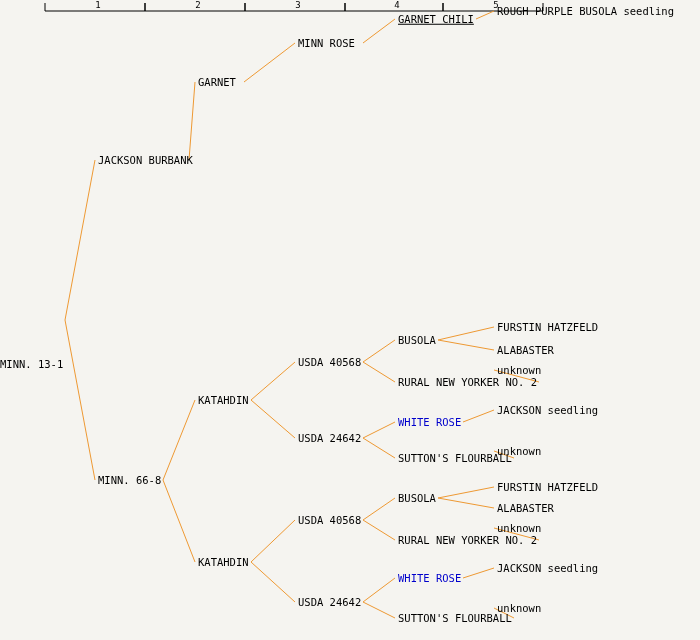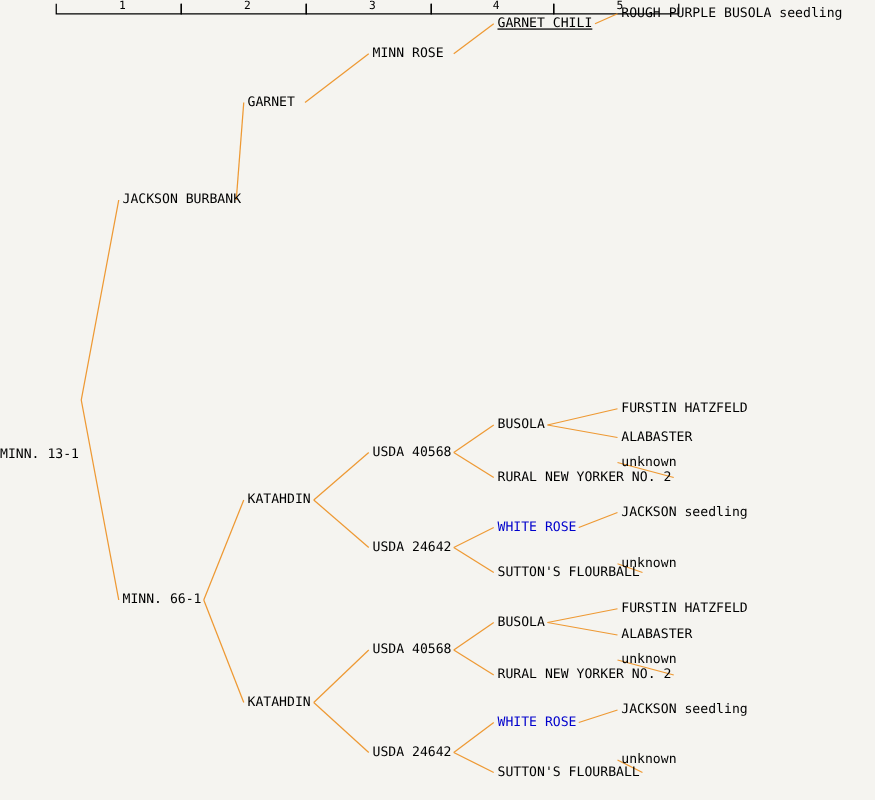--- a/index.html
+++ b/index.html
@@ -64,21 +64,21 @@
     <span class="gen-label" style="left: 198px;">2</span>
     <span class="gen-label" style="left: 298px;">3</span>
     <span class="gen-label" style="left: 397px;">4</span>
     <span class="gen-label" style="left: 496px;">5</span>
     <span class="node" style="left: 0px; top: 320px; color: rgb(0, 0, 0); margin-top: 44px;">MINN. 13-1</span>
     <span class="node" style="left: 98px; top: 160px; color: rgb(0, 0, 0);">JACKSON BURBANK</span>
     <span class="node" style="left: 198px; top: 82px; color: rgb(0, 0, 0);">GARNET</span>
     <span class="node" style="left: 298px; top: 43px; color: rgb(0, 0, 0);">MINN ROSE</span>
     <span class="node" style="left: 398px; top: 19px; color: rgb(0, 0, 0); text-decoration: underline;">GARNET CHILI</span>
     <span class="node" style="left: 497px; top: 11px; color: rgb(0, 0, 0);">ROUGH PURPLE BUSOLA seedling</span>
-    <span class="node" style="left: 98px; top: 480px; color: rgb(0, 0, 0);">MINN. 66-1</span>
+    <span class="node" style="left: 98px; top: 480px; color: rgb(0, 0, 0);">MINN. 66-8</span>
     <span class="node" style="left: 198px; top: 400px; color: rgb(0, 0, 0);">KATAHDIN</span>
     <span class="node" style="left: 298px; top: 362px; color: rgb(0, 0, 0);">USDA 40568</span>
     <span class="node" style="left: 398px; top: 340px; color: rgb(0, 0, 0);">BUSOLA</span>
     <span class="node" style="left: 497px; top: 327px; color: rgb(0, 0, 0);">FURSTIN HATZFELD</span>
     <span class="node" style="left: 497px; top: 350px; color: rgb(0, 0, 0);">ALABASTER</span>
     <span class="node" style="left: 497px; top: 370px; color: rgb(0, 0, 0);">unknown</span>
     <span class="node" style="left: 398px; top: 382px; color: rgb(0, 0, 0);">RURAL NEW YORKER NO. 2</span>
     <span class="node" style="left: 497px; top: 410px; color: rgb(0, 0, 0);">JACKSON seedling</span>
     <span class="node link" style="left: 398px; top: 422px; color: rgb(0, 0, 204);">WHITE ROSE</span>
     <span class="node" style="left: 298px; top: 438px; color: rgb(0, 0, 0);">USDA 24642</span>

